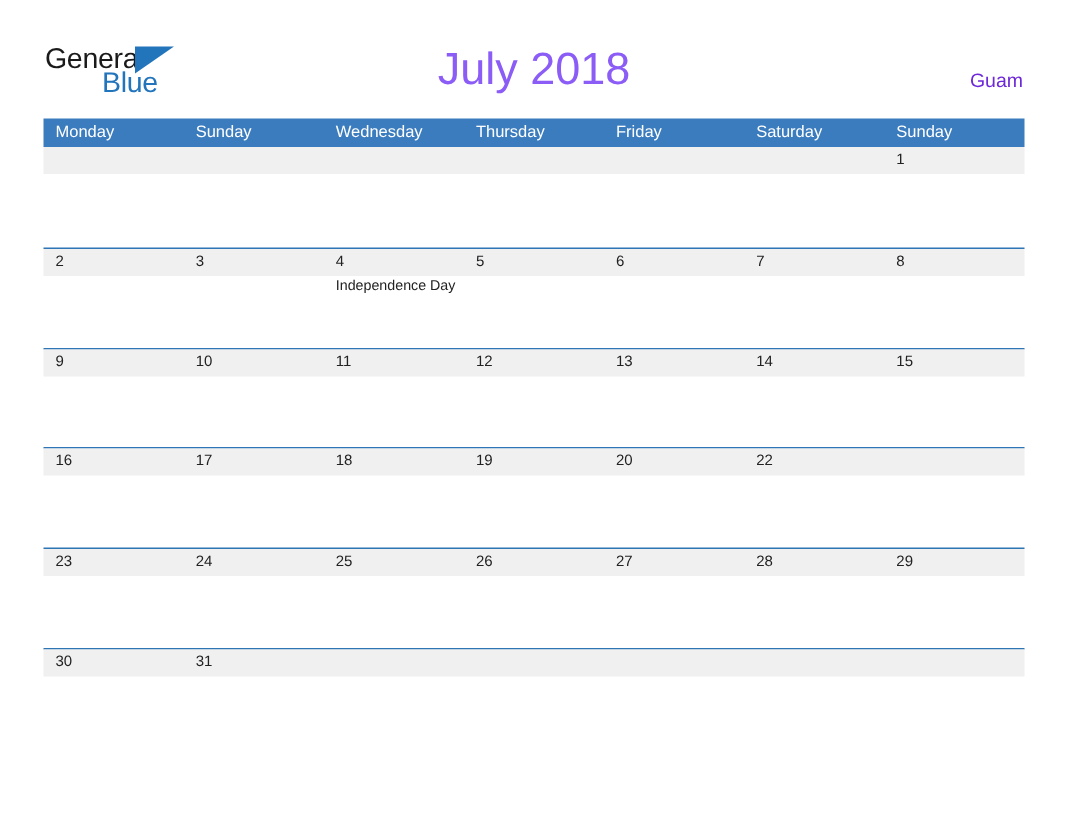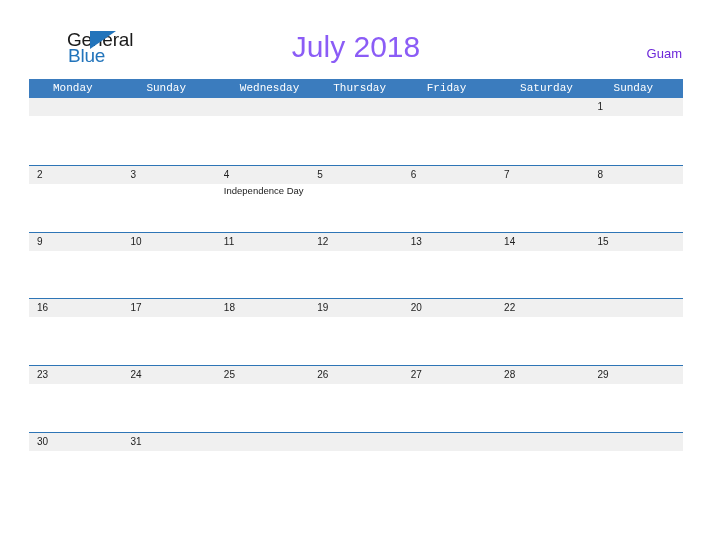--- a/index.html
+++ b/index.html
@@ -40,21 +40,20 @@
   .logo-general {
     position: absolute;
     left: 0px;
     top: 0px;
     font-size: 19px;
     font-weight: 400;
     color: #1a1a1a;
     letter-spacing: -0.2px;
     line-height: 22px;
     white-space: nowrap;
-    margin-left: 37px;
   }
   .logo-blue {
     position: absolute;
     left: 38px;
     top: 16px;
     font-size: 19px;
     font-weight: 400;
     color: #2274bb;
     letter-spacing: -0.2px;
     line-height: 22px;
@@ -102,27 +101,26 @@
   .weekday-row {
     display: flex;
     width: 654px;
     height: 19px;
     background: #3b7cbe;
   }
   .weekday-cell {
     flex: 0 0 93.43px;
     width: 93.43px;
     box-sizing: border-box;
-    padding-left: 24px;
+    padding-left: 8px;
     color: #ffffff;
     font-size: 11px;
     line-height: 19px;
     white-space: nowrap;
     overflow: hidden;
-    font-family: Liberation Mono, monospace;
   }
 
   .week-row {
     position: relative;
     width: 654px;
     height: 66.8px;
     border-top: 1px solid #2e75b6;
     box-sizing: border-box;
     background: #ffffff;
   }

